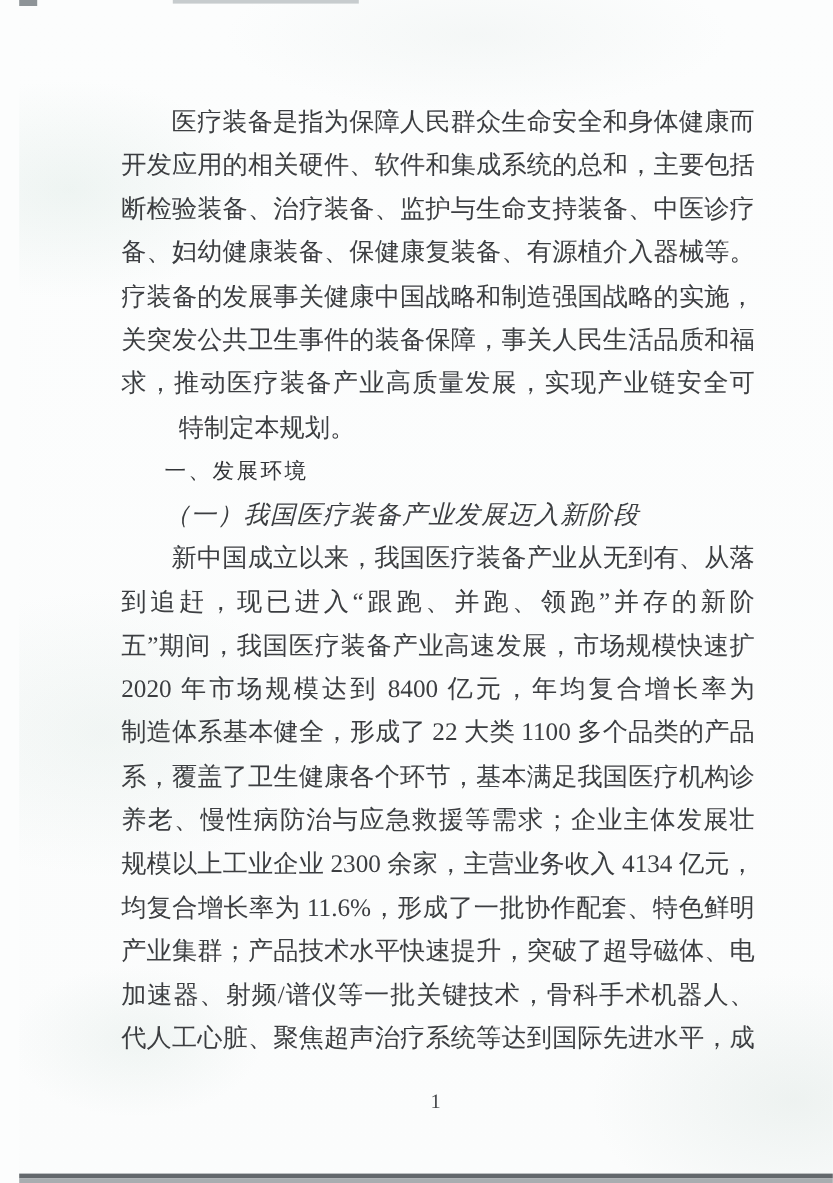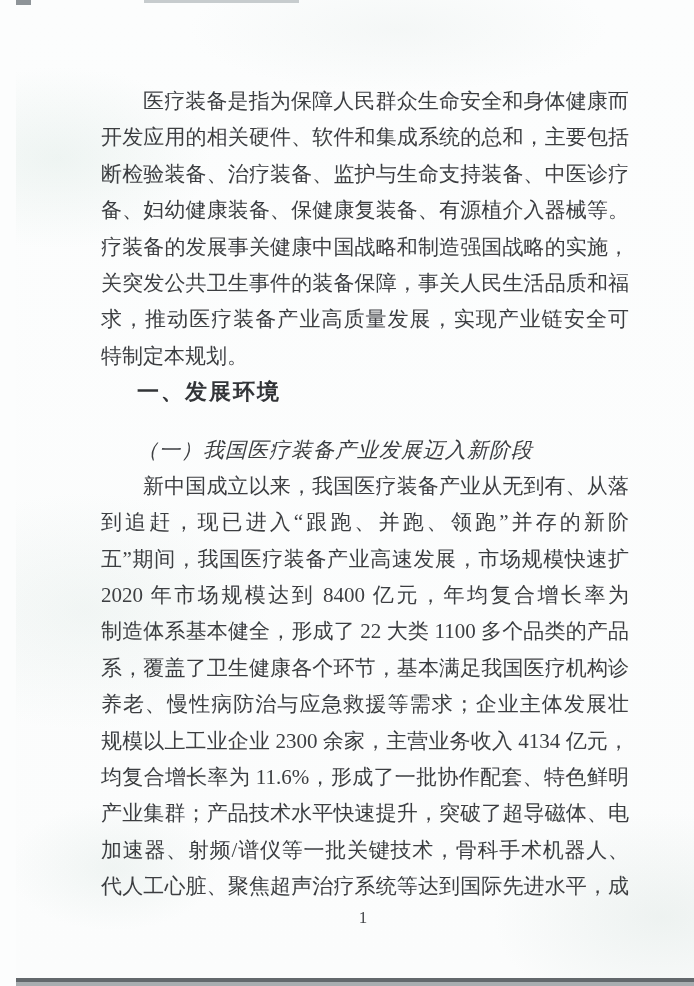--- a/index.html
+++ b/index.html
@@ -35,36 +35,35 @@
     font-size: 21px;
     line-height: 36.4px;
   }
   .line {
     height: 36.4px;
     overflow: hidden;
     text-align: justify;
     text-align-last: justify;
   }
   .line.indent { text-indent: 42px; }
-  .line.short  { text-align-last: left; }
+  .line.short  { text-align-last: left; margin-left: 48px; }
   .line.heading {
     font-family: "Liberation Sans", "DejaVu Sans", sans-serif;
-    font-weight: bold;
+    font-weight: normal;
     color: #323437;
     text-align-last: left;
     text-indent: 36px;
     letter-spacing: 2px;
-    font-size: 22px;
+    font-size: 18px;
   }
   .line.subheading {
     font-style: italic;
     text-align-last: left;
     text-indent: 36px;
     letter-spacing: 1px;
-    margin-top: 21px;
   }
   .page-number {
     position: absolute;
     left: 0;
     top: 908px;
     width: 694px;
     text-align: center;
     font-size: 17px;
     color: #46484b;
   }

